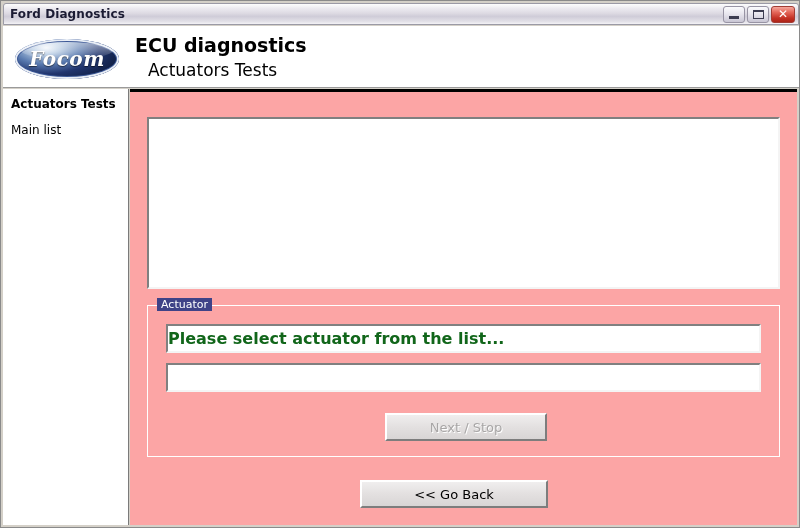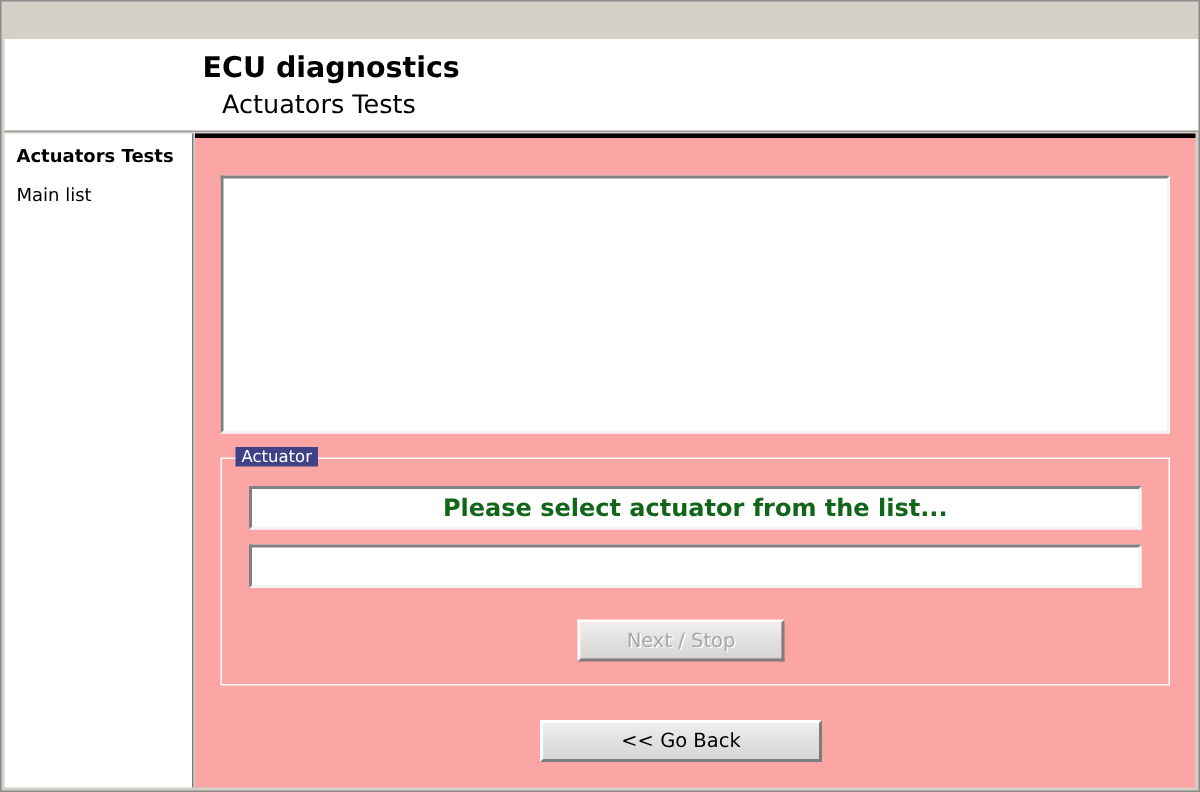--- a/index.html
+++ b/index.html
@@ -244,21 +244,21 @@
   }
 
   .status-field {
     position: absolute;
     left: 18px;
     top: 18px;
     right: 18px;
     height: 29px;
     display: flex;
     align-items: center;
-    justify-content: center;
+    justify-content: flex-start;
   }
   .status-text {
     font-size: 16px;
     font-weight: bold;
     color: #11661a;
     font-family: "DejaVu Sans", "Liberation Sans", sans-serif;
   }
 
   .value-field {
     position: absolute;
@@ -287,39 +287,56 @@
   .btn.disabled {
     color: #a8a6a6;
     text-shadow: 1px 1px 0 #ffffff;
     cursor: default;
   }
 
   .btn-next {
     position: absolute;
     left: 237px;
     top: 107px;
-    width: 138px;
+    width: 162px;
     height: 28px;
   }
 
   .btn-back {
     position: absolute;
     left: 230px;
     top: 388px;
     width: 188px;
     height: 28px;
   }
 </style>
 </head>
 <body>
 
 <div class="window">
 
+  <div class="titlebar">
+    <span class="titlebar-text">Ford Diagnostics</span>
+    <div class="title-buttons">
+      <div class="tbtn">
+        <span class="glyph-min"></span>
+      </div>
+      <div class="tbtn">
+        <span class="glyph-max"></span>
+      </div>
+      <div class="tbtn close">
+        <span class="glyph-x">✕</span>
+      </div>
+    </div>
+  </div>
 
   <div class="header">
+    <div class="logo">
+      <span class="logo-text">Focom</span>
+    </div>
     <div class="header-title">ECU diagnostics</div>
     <div class="header-subtitle">Actuators Tests</div>
   </div>
 
   <div class="sidebar">
     <div class="side-item active">Actuators Tests</div>
     <div class="side-item">Main list</div>
   </div>
 
   <div class="main-panel">

